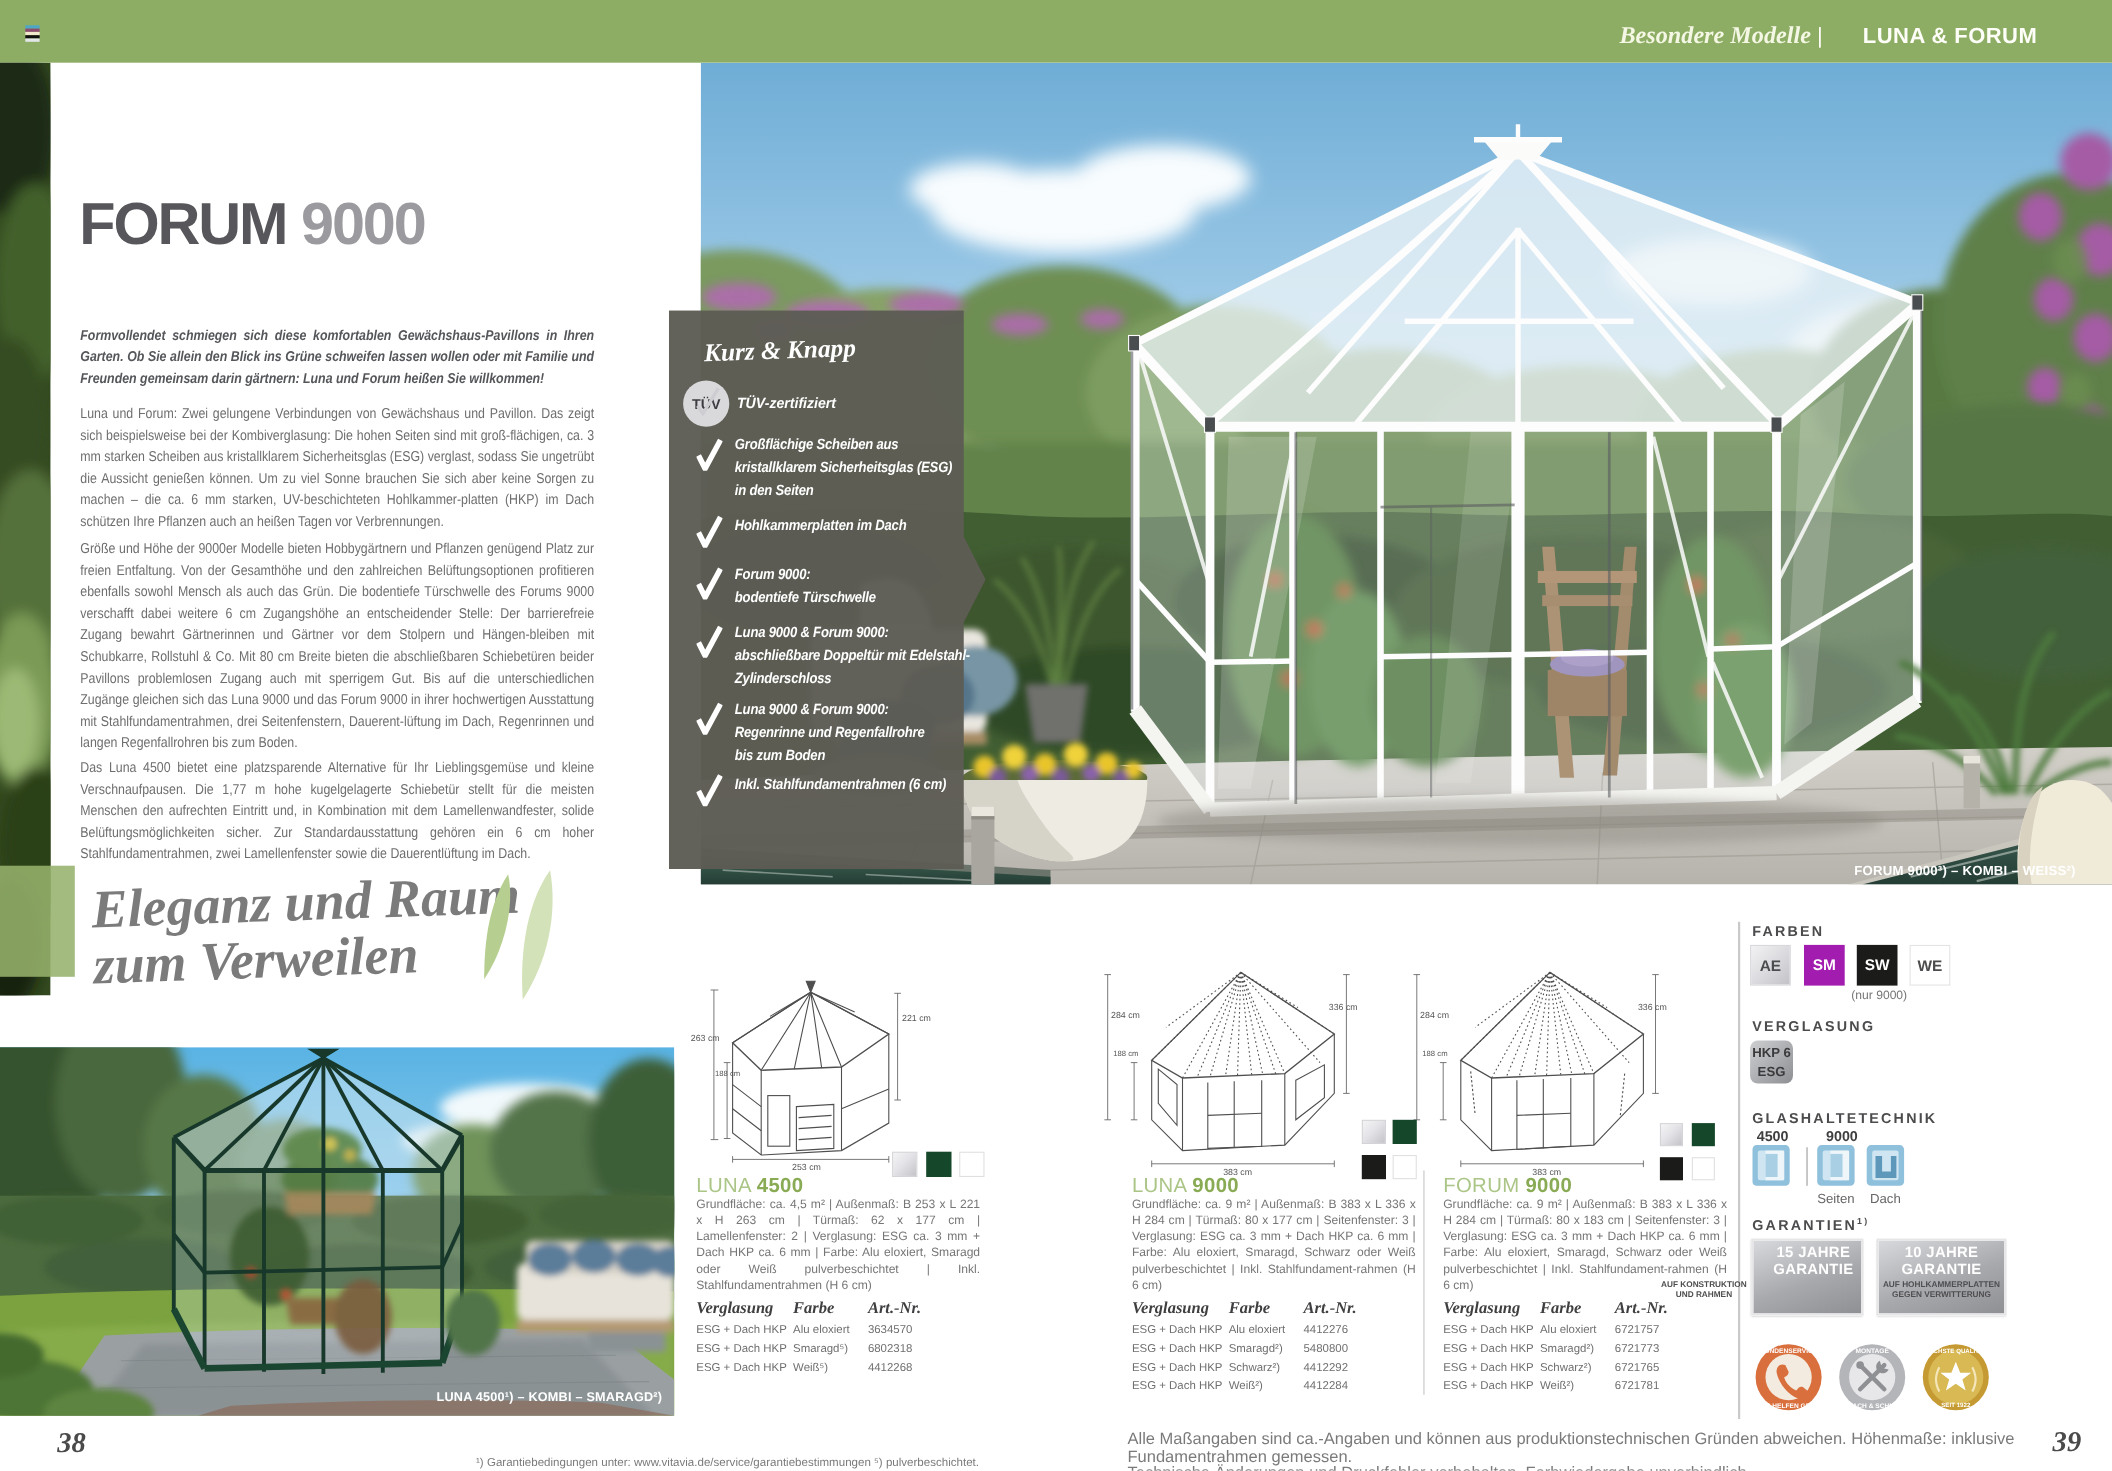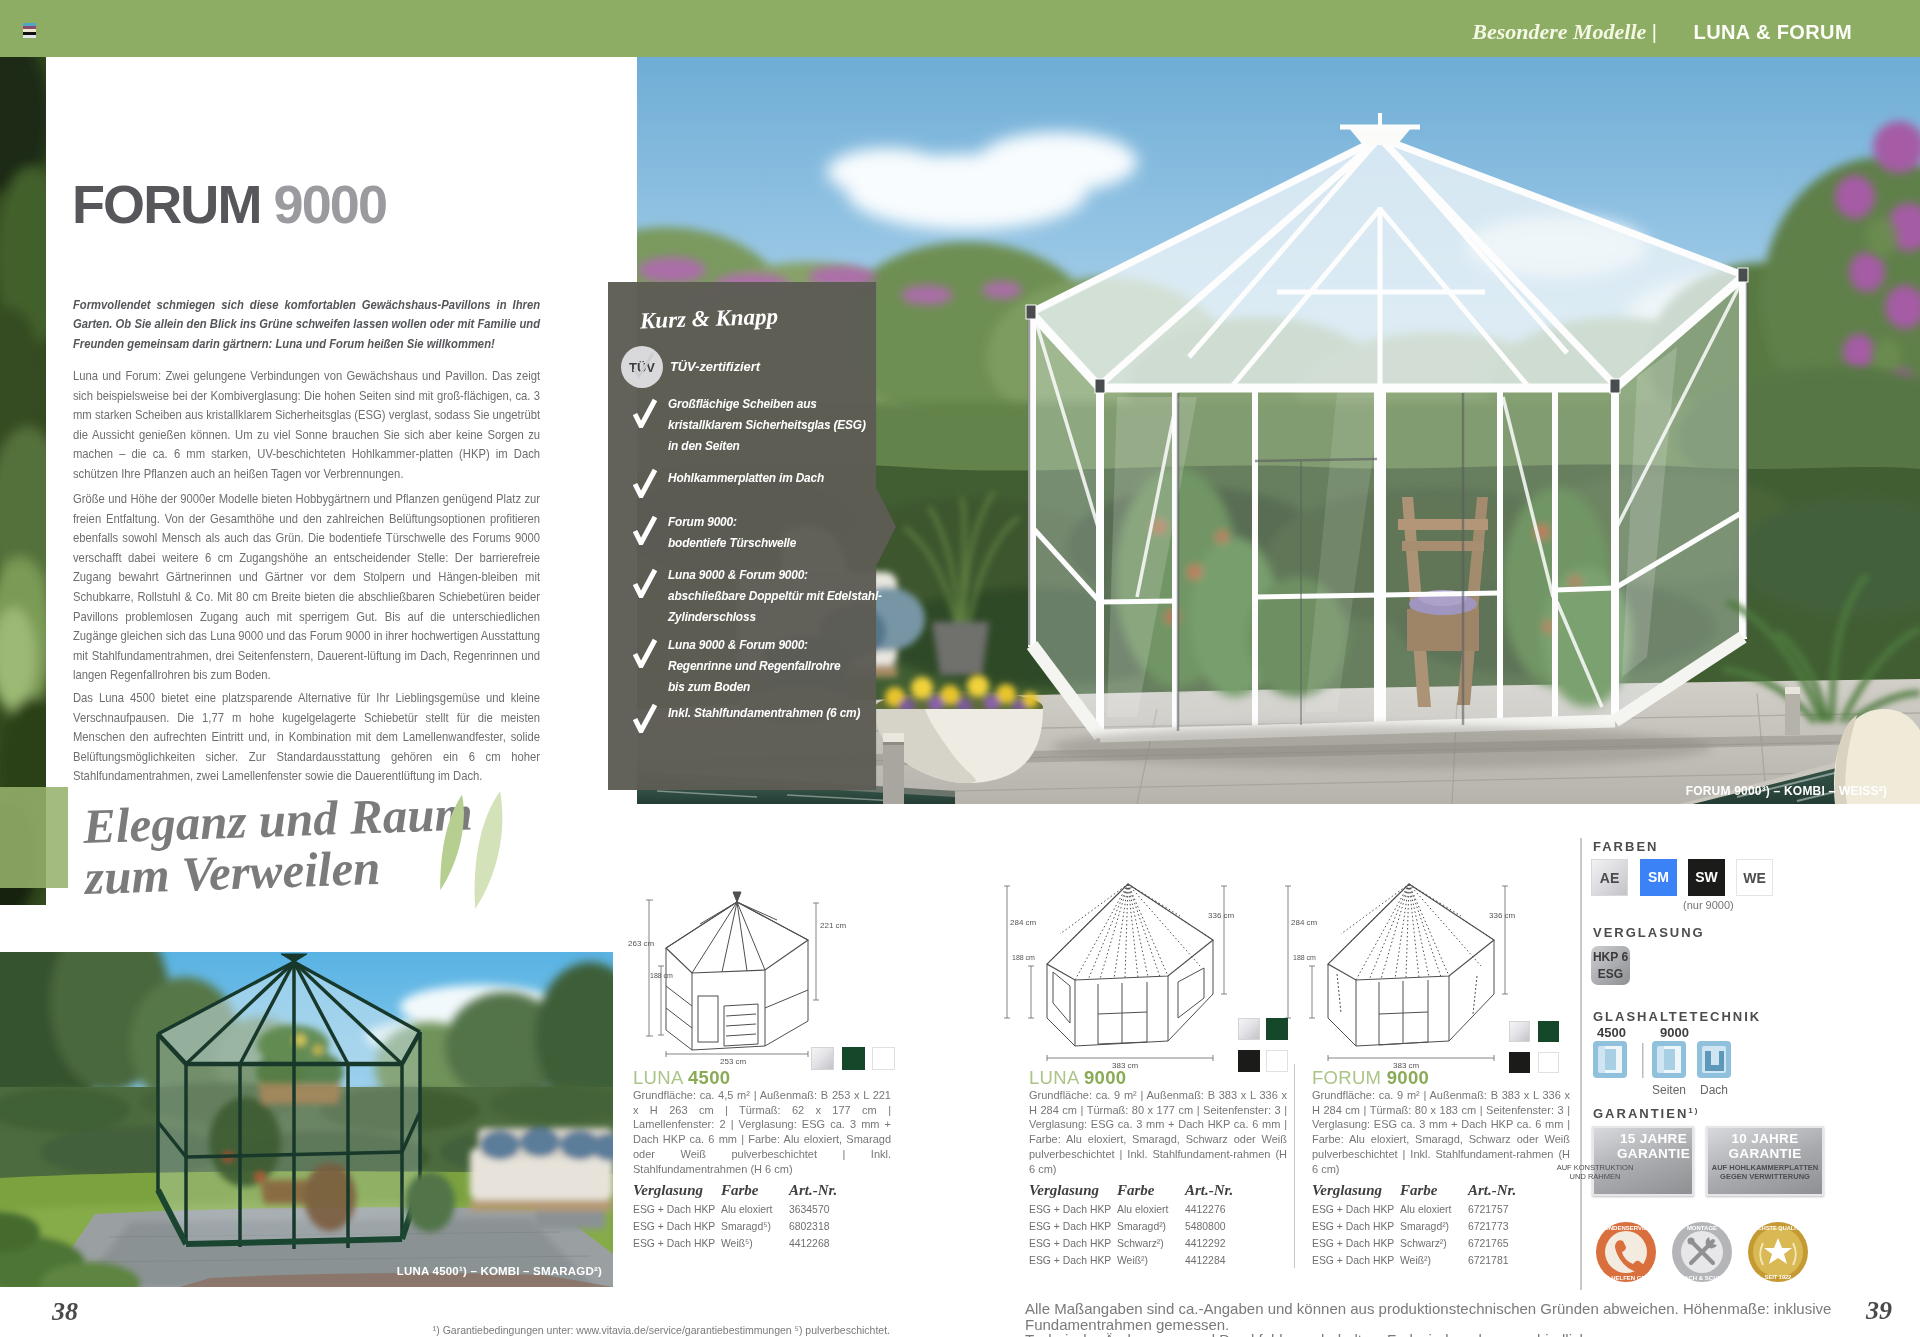--- a/index.html
+++ b/index.html
@@ -734,21 +734,21 @@
 
 <style>
 .shead { position:absolute; font-size:13px; font-weight:bold; letter-spacing:2px; color:#4c4c4e; }
 .fsw { position:absolute; width:37px; height:37px; text-align:center; line-height:37px; font-size:14px; font-weight:bold; }
 </style>
 
 <div class="abs" style="left:1580px;top:838px;width:1.5px;height:452px;background:#c9c9c9;"></div>
 
 <div class="shead" style="left:1593px;top:839px;">FARBEN</div>
 <div class="fsw" style="left:1591px;top:859px;background:linear-gradient(135deg,#f2f2f4,#dcdce0 50%,#c2c2c7);border:1px solid #d8d8dc;color:#4c4c4e;">AE</div>
-<div class="fsw" style="left:1640px;top:859px;background:#3b82f6;color:#fff;">SM</div>
+<div class="fsw" style="left:1640px;top:859px;background:#a21caf;color:#fff;">SM</div>
 <div class="fsw" style="left:1688px;top:859px;background:#1b1b19;color:#fff;">SW</div>
 <div class="fsw" style="left:1736px;top:859px;background:#fff;border:1px solid #e4e4e6;color:#4c4c4e;">WE</div>
 <div class="abs" style="left:1683px;top:899px;font-size:11px;color:#757575;">(nur 9000)</div>
 
 <div class="shead" style="left:1593px;top:925px;">VERGLASUNG</div>
 <div class="abs" style="left:1591px;top:946px;width:39px;height:39px;border-radius:7px;background:linear-gradient(135deg,#cecfd1,#8e8f93);"></div>
 <div class="abs" style="left:1591px;top:949px;width:39px;text-align:center;font-size:12px;font-weight:bold;color:#3a3a3c;line-height:17px;">HKP 6<br>ESG</div>
 
 <div class="shead" style="left:1593px;top:1009px;">GLASHALTETECHNIK</div>
 <div class="abs" style="left:1597px;top:1025px;font-size:13px;font-weight:bold;color:#3e3e40;">4500</div>
@@ -767,22 +767,22 @@
     <rect x="104" y="0" width="34" height="37" rx="4" fill="#8fc0dc"></rect>
     <rect x="109" y="5" width="24" height="27" rx="2" fill="#cfe6f2"></rect>
     <path d="M112,10 L118,10 L118,24 L126,24 L126,10 L131,10 L131,30 L112,30 Z" fill="#5d97ba"></path>
   </g>
 </svg>
 <div class="abs" style="left:1652px;top:1083px;font-size:12px;color:#666;">Seiten</div>
 <div class="abs" style="left:1700px;top:1083px;font-size:12px;color:#666;">Dach</div>
 
 <div class="shead" style="left:1593px;top:1106px;">GARANTIEN<sup style="font-size:8px;">1)</sup></div>
 <div class="abs" style="left:1592px;top:1126px;width:102px;height:70px;background:linear-gradient(160deg,#d8d9dc 0%,#a8a9ad 55%,#8f9094 100%);border:2px solid #e6e6e8;box-shadow:0 1px 2px rgba(0,0,0,0.25);"></div>
-<div class="abs" style="left:1592px;top:1132px;width:112px;text-align:center;color:#fff;font-weight:bold;font-size:13.5px;line-height:14.5px;letter-spacing:0.3px;padding-left:11px;">15 JAHRE<br>GARANTIE</div>
-<div class="abs" style="left:1544px;top:1163px;width:102px;text-align:center;color:#4e4e50;font-weight:normal;font-size:7.5px;line-height:9px;">AUF KONSTRUKTION<br>UND RAHMEN</div>
+<div class="abs" style="left:1592px;top:1132px;width:102px;text-align:center;color:#fff;font-weight:bold;font-size:13.5px;line-height:14.5px;letter-spacing:0.3px;padding-left:11px;">15 JAHRE<br>GARANTIE</div>
+<div class="abs" style="left:1498px;top:1163px;width:102px;text-align:center;color:#4e4e50;font-weight:bold;font-size:7.5px;line-height:9px;">AUF KONSTRUKTION<br>UND RAHMEN</div>
 <div class="abs" style="left:1706px;top:1126px;width:118px;height:70px;background:linear-gradient(160deg,#d8d9dc 0%,#a8a9ad 55%,#8f9094 100%);border:2px solid #e6e6e8;box-shadow:0 1px 2px rgba(0,0,0,0.25);"></div>
 <div class="abs" style="left:1706px;top:1132px;width:118px;text-align:center;color:#fff;font-weight:bold;font-size:13.5px;line-height:14.5px;letter-spacing:0.3px;">10 JAHRE<br>GARANTIE</div>
 <div class="abs" style="left:1706px;top:1163px;width:118px;text-align:center;color:#4e4e50;font-weight:bold;font-size:7.5px;line-height:9px;">AUF HOHLKAMMERPLATTEN<br>GEGEN VERWITTERUNG</div>
 
 <svg class="abs" style="left:1595px;top:1221px;" width="215" height="64" viewBox="0 0 215 64">
 
   <g>
     <circle cx="31" cy="31" r="30" fill="#d96f3d"></circle>
     <circle cx="31" cy="31" r="21" fill="#f3ebdf"></circle>
     <path d="M20,26 C20,21 24,18 28,20 L31,26 C31,29 29,30 27,31 C28,36 33,41 38,43 C40,41 41,39 44,40 L49,44 C51,47 48,51 43,51 C33,50 22,38 20,26 Z" fill="#d96f3d"></path>

